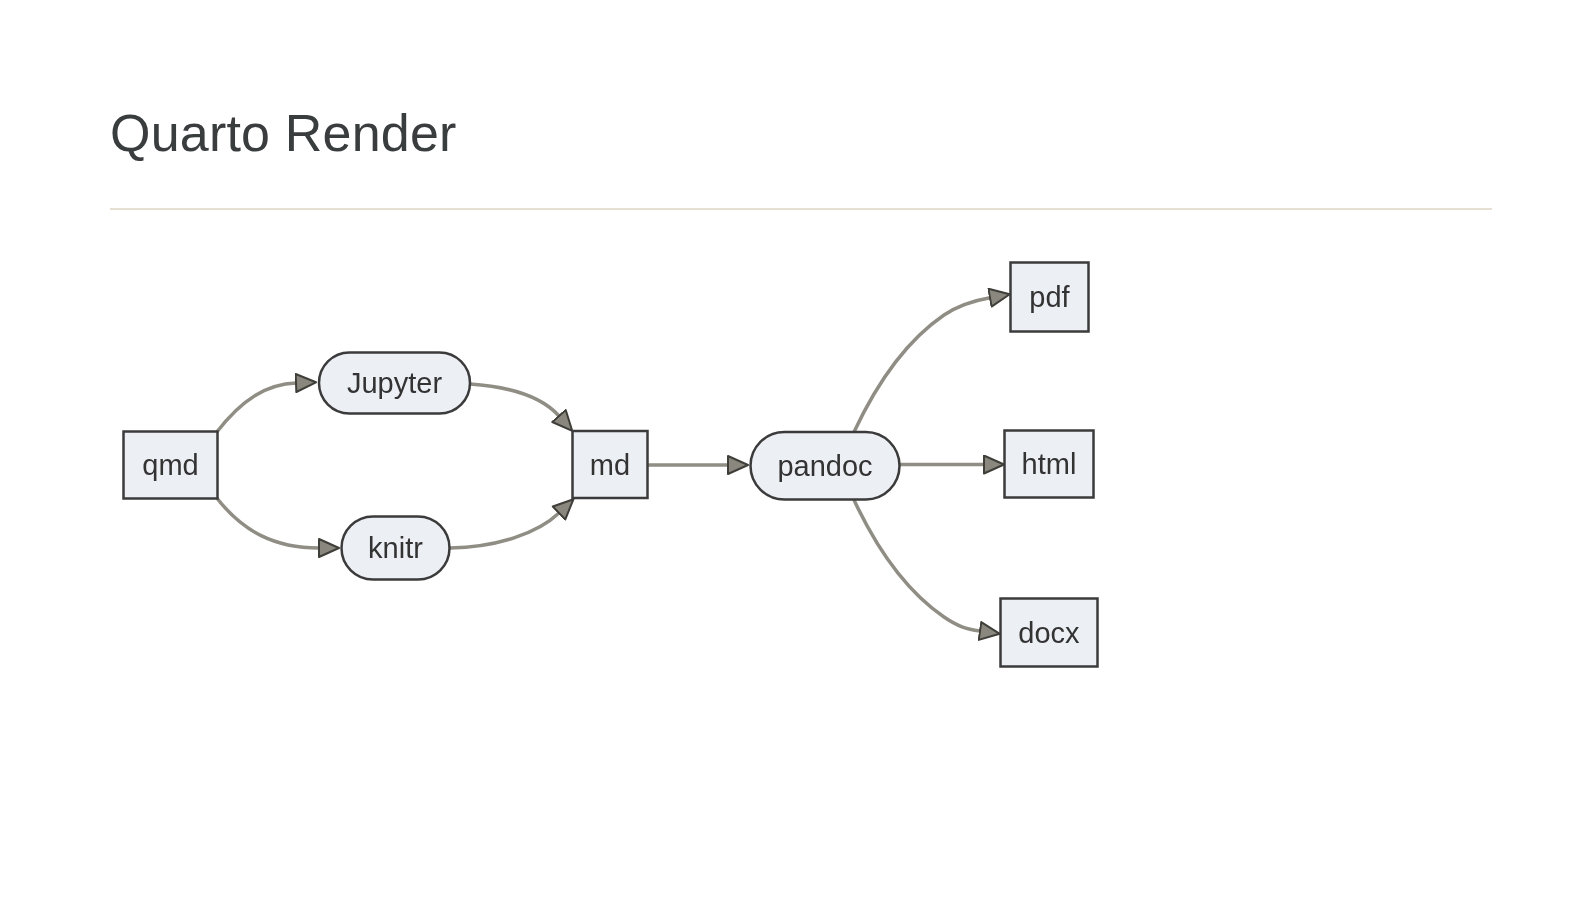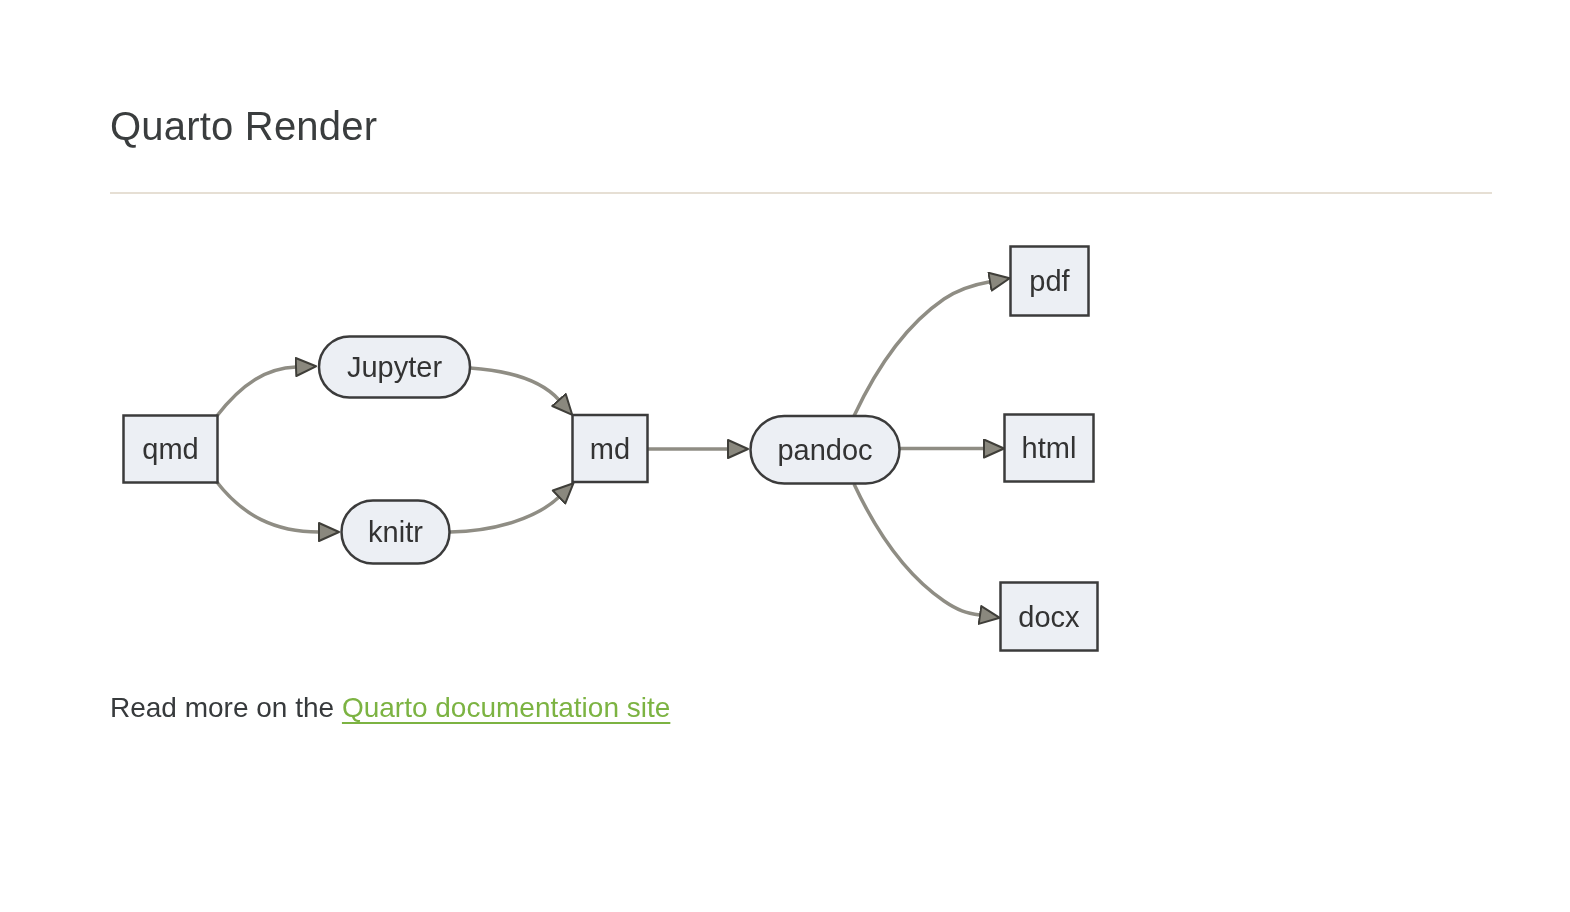--- a/index.html
+++ b/index.html
@@ -6,21 +6,21 @@
   html, body { margin: 0; padding: 0; background: #ffffff; }
   body {
     width: 1570px; height: 912px; overflow: hidden;
     font-family: "Liberation Sans", sans-serif;
     color: #373a3c;
   }
   .page { padding: 0 78px 0 110px; }
 
   h1.title {
     margin: 0; padding-top: 100px;
-    font-size: 40px; line-height: 1.3; font-weight: 400;
+    font-size: 52px; line-height: 1.3; font-weight: 400;
     color: #3a3d3e; letter-spacing: 0.2px;
   }
   hr.title-divider {
     margin: 40px 0 0 0; border: 0;
     border-top: 2px solid #e6dfd4;
   }
   figure.diagram { margin: 35px 0 0 0; }
 
   .edge { fill: none; stroke: #8f8d84; stroke-width: 3.5; }
   .node-rect { fill: #eceff4; stroke: #3b3b3b; stroke-width: 2.5; }
@@ -103,15 +103,14 @@
         <text class="node-label" x="939" y="219" dy="0.35em">html</text>
       </g>
 
       <g>
         <rect class="node-rect" x="890.5" y="353.5" width="97" height="68"></rect>
         <text class="node-label" x="939" y="387.5" dy="0.35em">docx</text>
       </g>
     </svg>
   </figure>
 
-  <p class="read-more"><span>Read more on the </span><a class="doc-link" href="#">Quarto documentation site</a></p>
 
 </main>
 
 </body></html>

